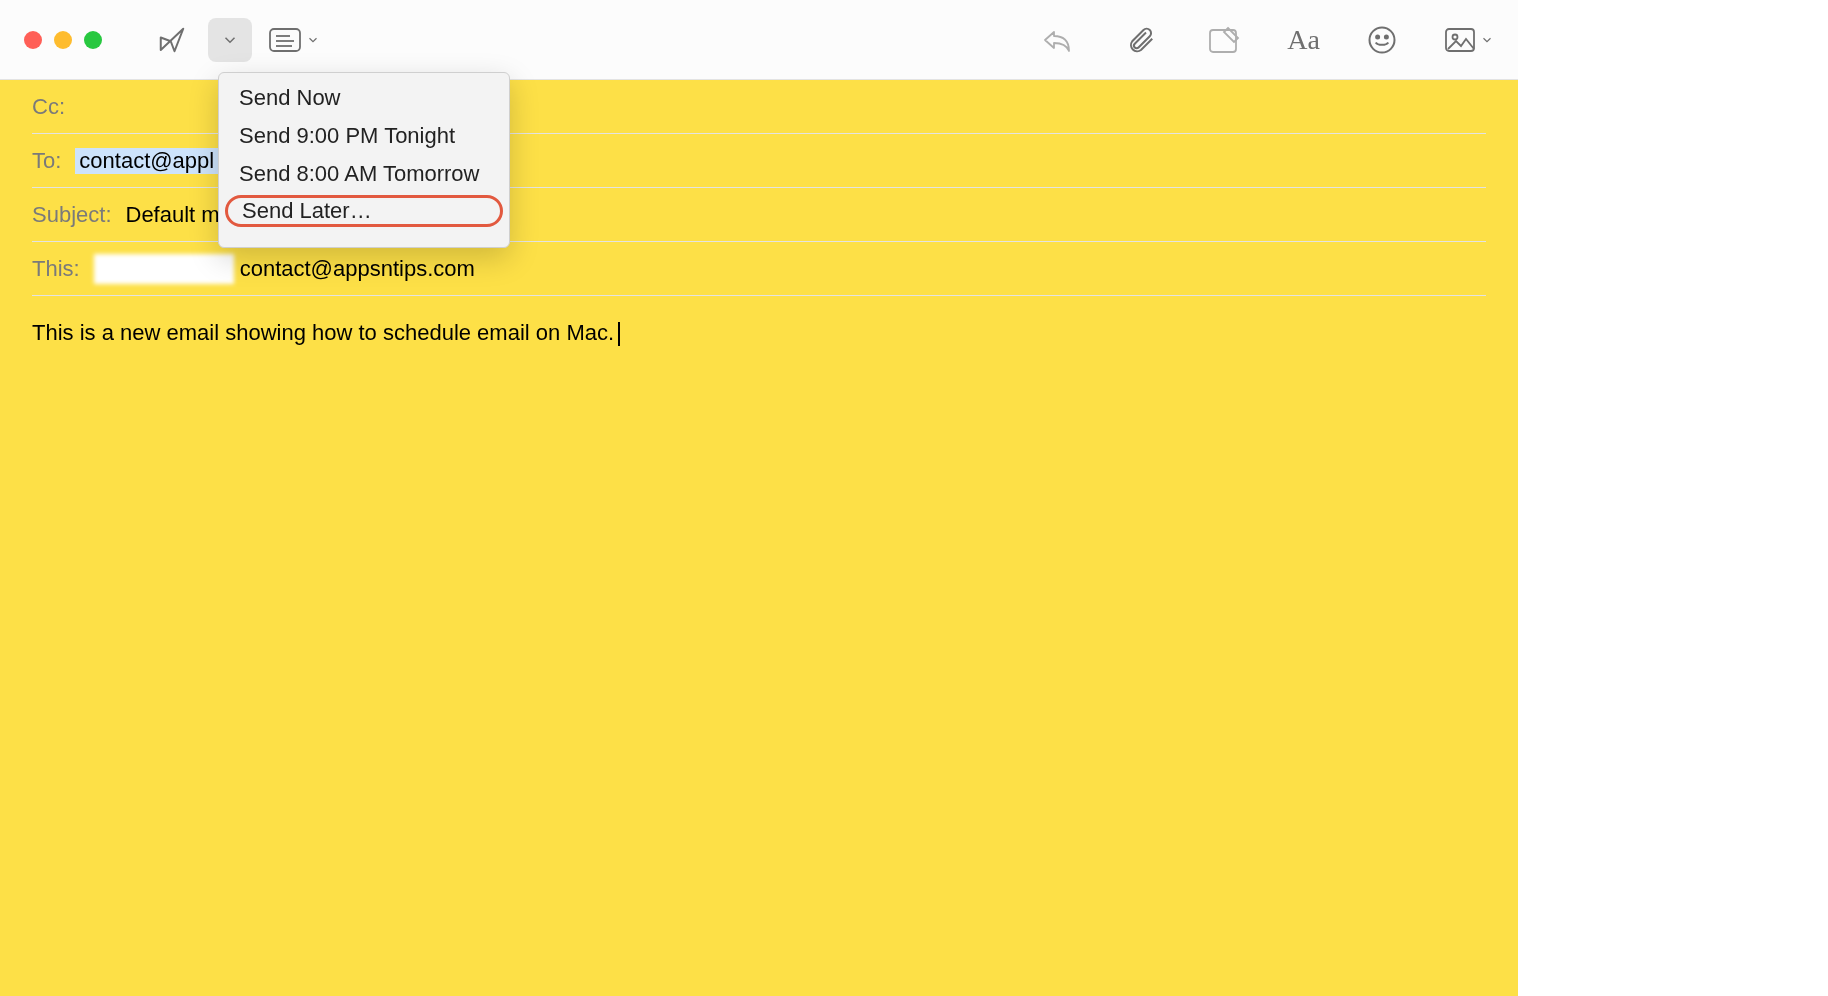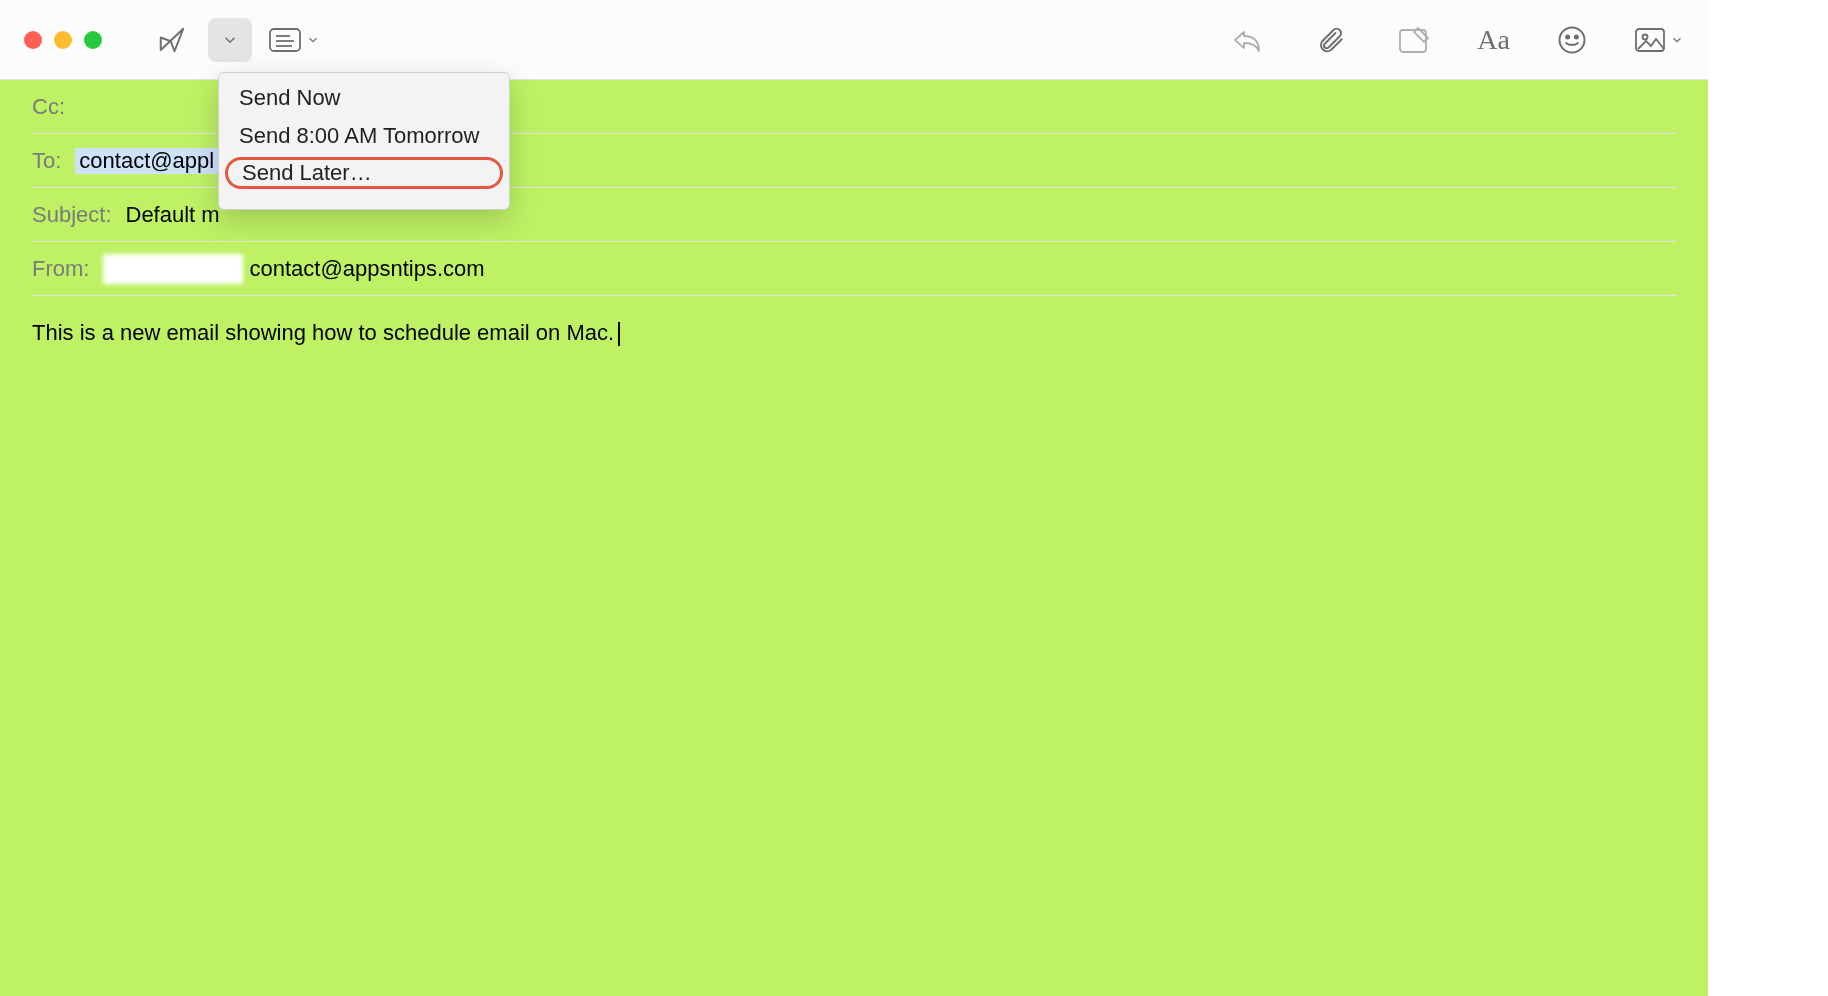--- a/index.html
+++ b/index.html
@@ -1,17 +1,17 @@
 <!DOCTYPE html>
 <html><head>
 <meta charset="utf-8">
 <style>
   * { box-sizing: border-box; margin: 0; padding: 0; }
   html, body { width: 100%; height: 100%; font-family: -apple-system, "Helvetica Neue", Arial, sans-serif; background: #fff; color: #000; }
-  .window { width: 1708px; height: 996px; background: #bef264; position: relative; overflow: hidden; }
+  .window { width: 1518px; height: 996px; background: #fde047; position: relative; overflow: hidden; }
   .toolbar {
     height: 80px;
     background: #fcfcfc;
     border-bottom: 1px solid #e3e3e3;
     display: flex;
     align-items: center;
     padding: 0 24px;
     position: relative;
   }
   .traffic-lights { display: flex; gap: 12px; align-items: center; margin-right: 48px; }
@@ -206,38 +206,39 @@
           <svg width="14" height="14" viewBox="0 0 24 24" fill="none" stroke="#6f6f6f" stroke-width="2">
             <polyline points="6 9 12 15 18 9"></polyline>
           </svg>
         </span>
       </div>
     </div>
   </div>
 
   <div class="dropdown">
     <div class="dropdown-item">Send Now</div>
+    <div class="dropdown-item">Send 9:00 PM Tonight</div>
     <div class="dropdown-item">Send 8:00 AM Tomorrow</div>
     <div class="dropdown-item highlighted">Send Later…</div>
   </div>
 
   <div class="headers">
     <div class="field-row">
       <span class="field-label">Cc:</span>
     </div>
     <div class="field-row">
       <span class="field-label">To:</span>
       <span class="to-token">contact@appl</span>
     </div>
     <div class="field-row">
       <span class="field-label">Subject:</span>
       <span class="field-value">Default m</span>
     </div>
     <div class="field-row">
-      <span class="field-label">From:</span>
+      <span class="field-label">This:</span>
       <span class="from-redacted"></span>
       <span class="field-value">contact@appsntips.com</span>
     </div>
   </div>
 
   <div class="body">
     <span>This is a new email showing how to schedule email on Mac.</span><span class="cursor"></span>
   </div>
 
 </div>

